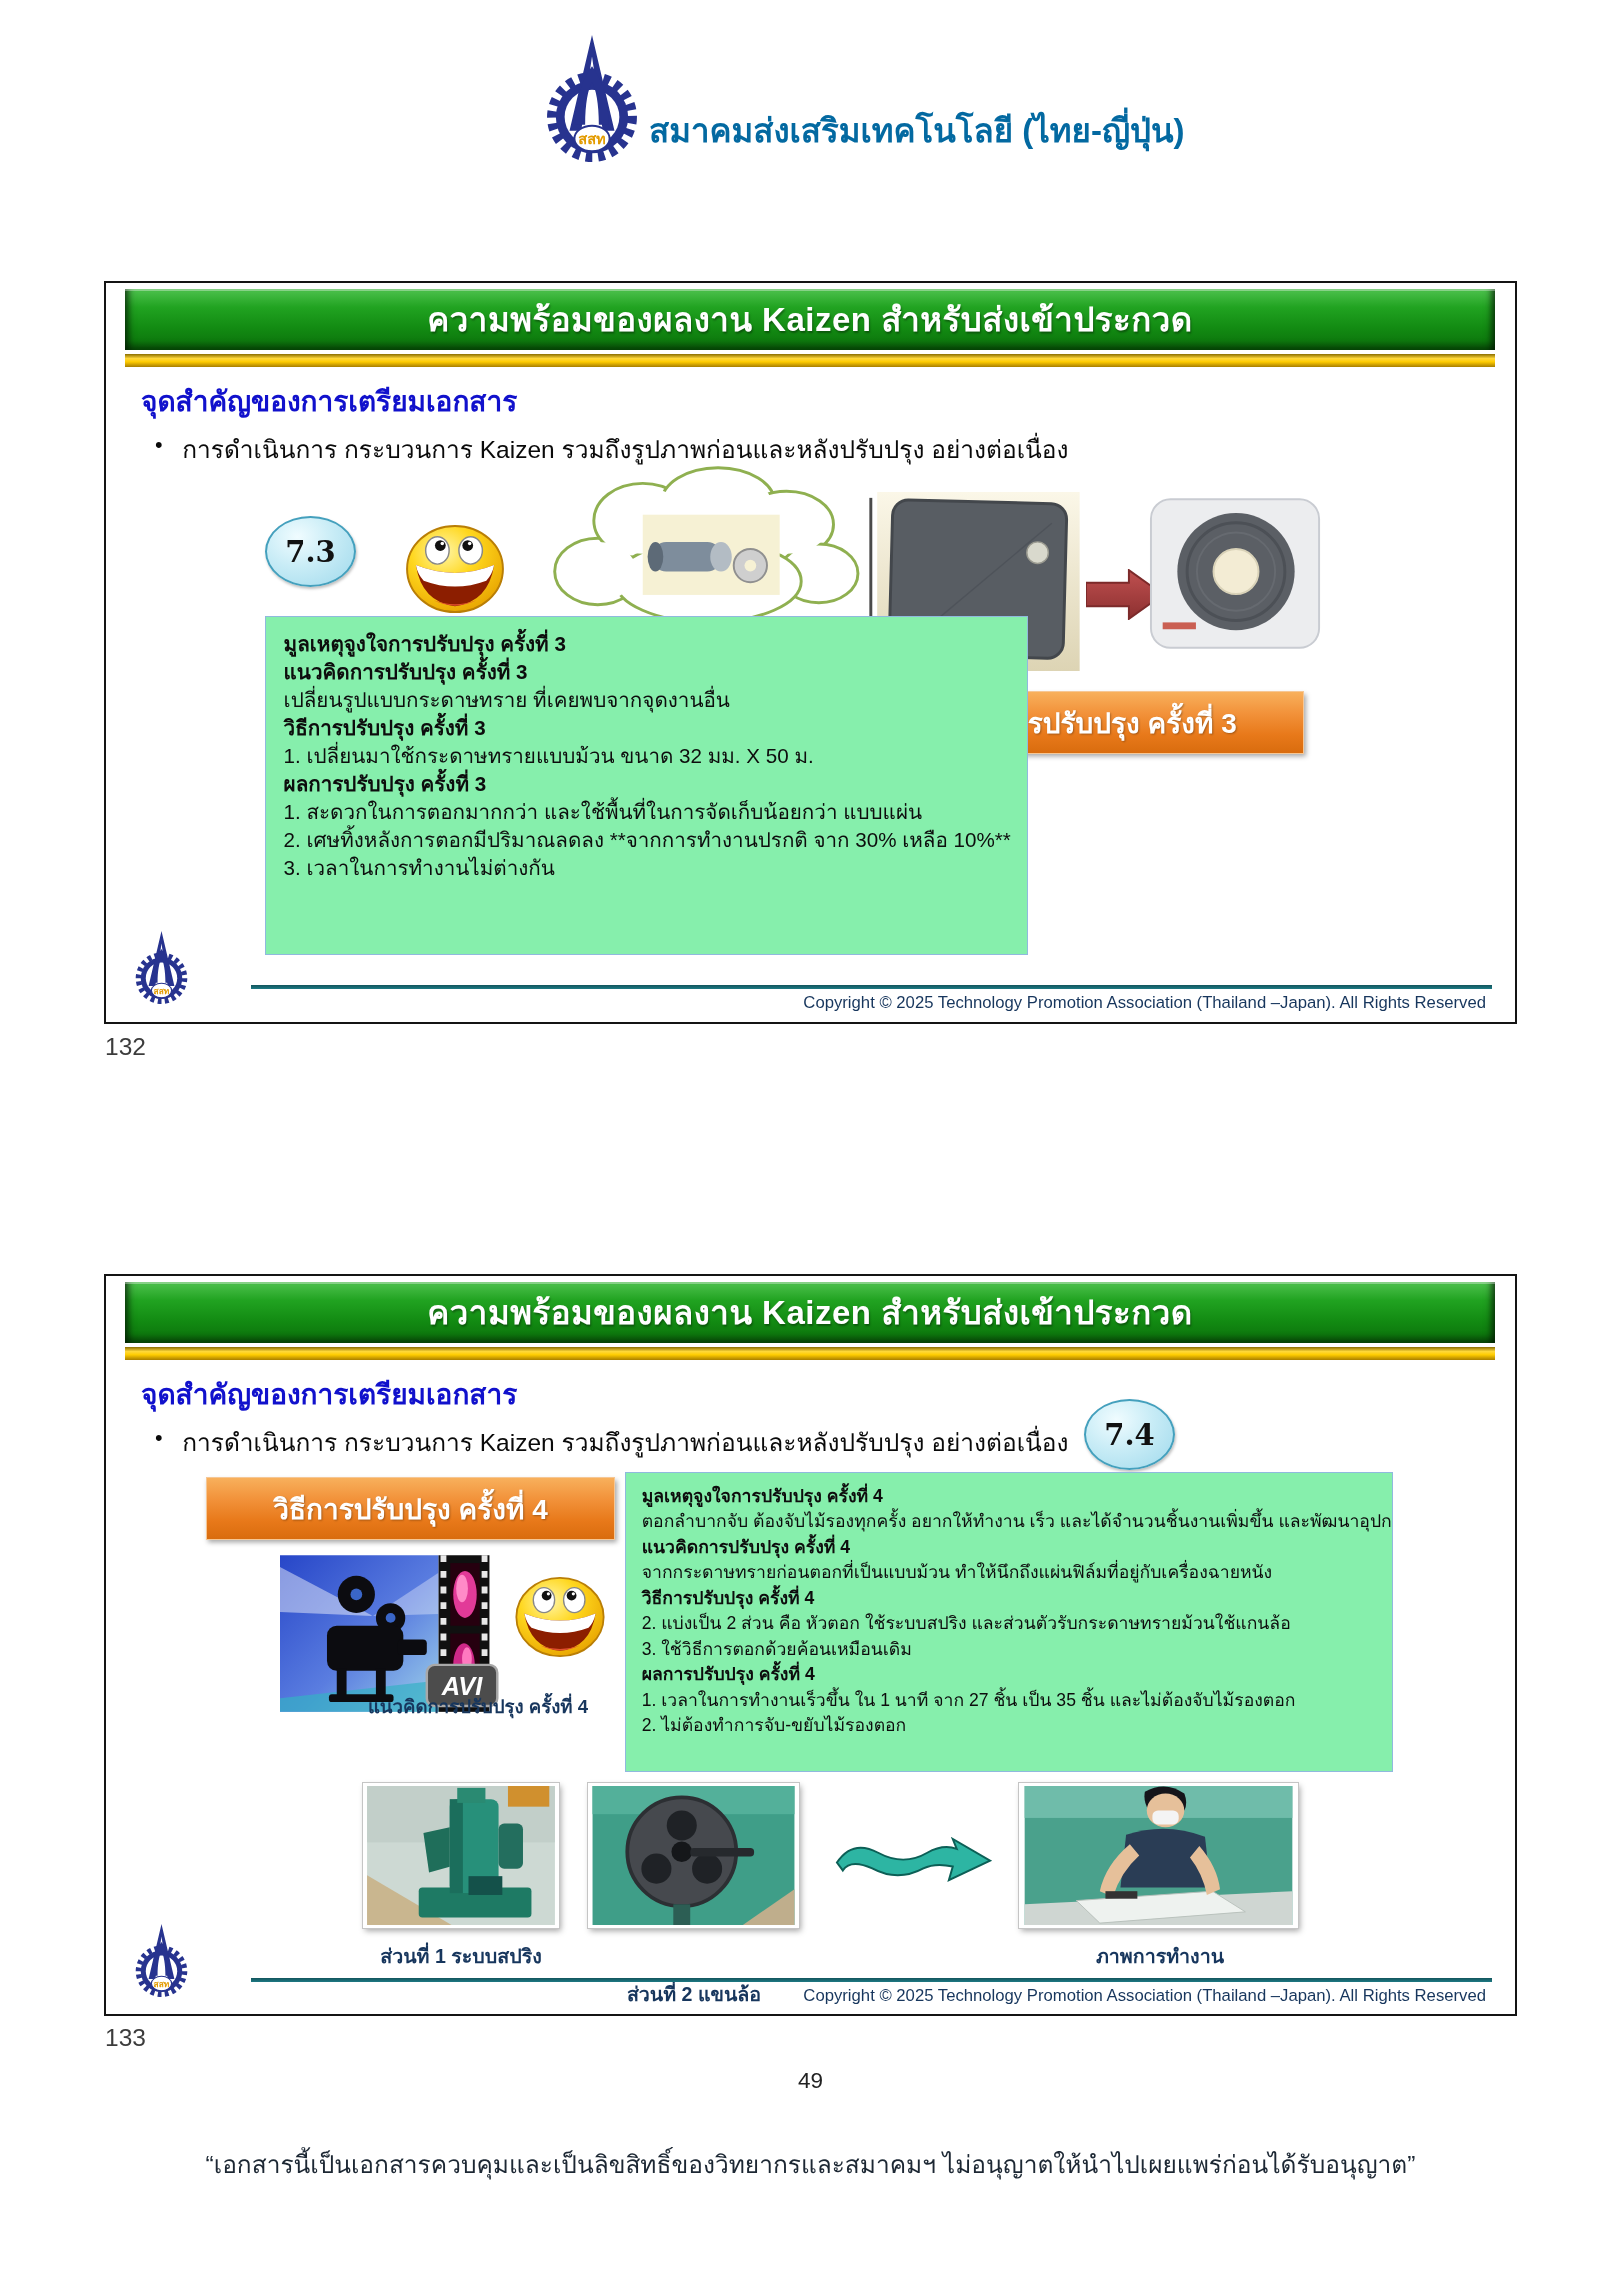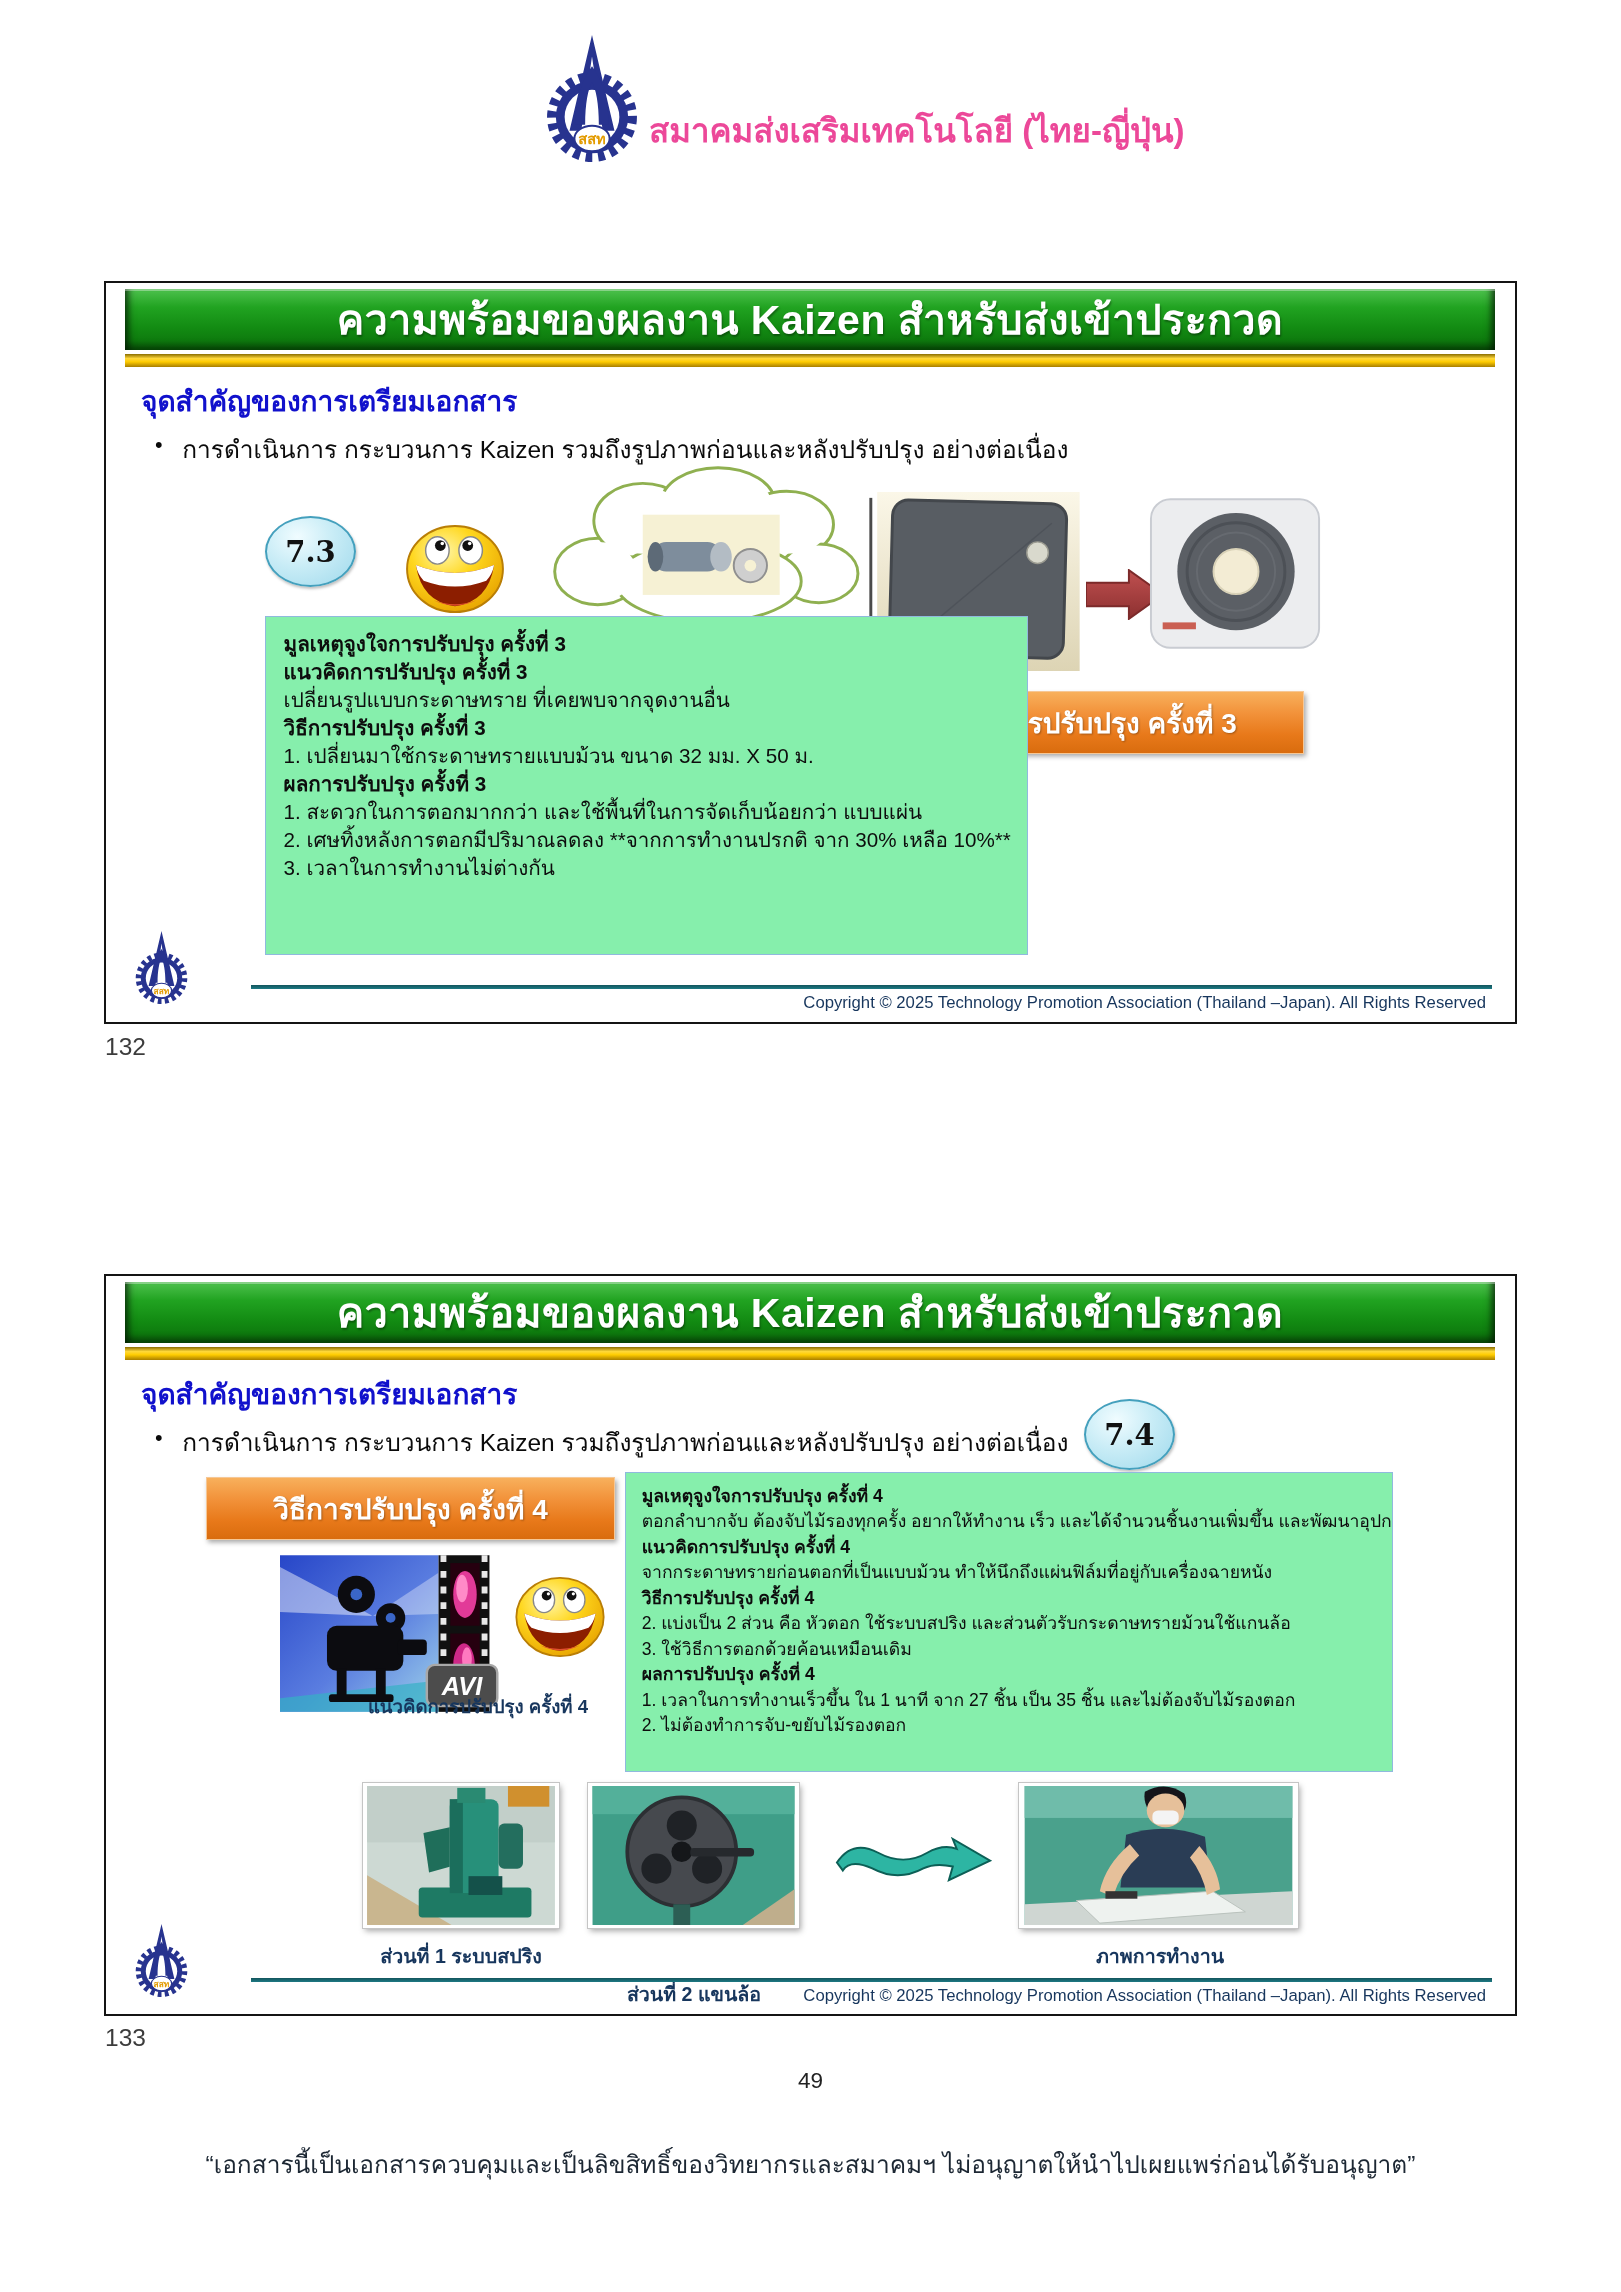--- a/index.html
+++ b/index.html
@@ -1,33 +1,33 @@
 <!DOCTYPE html>
 <html><head>
 <meta charset="utf-8">
 <style>
   * { margin:0; padding:0; box-sizing:border-box; }
   html,body { background:#ffffff; }
   body { width:1621px; height:2293px; position:relative; font-family:"Liberation Sans",sans-serif; }
 
   
   .main-logo { position:absolute; left:542px; top:33px; width:100px; height:129px; }
-  .org-title { position:absolute; left:649px; top:104px; font-size:33px; font-weight:bold; color:#ec4899; white-space:nowrap; }
+  .org-title { position:absolute; left:649px; top:104px; font-size:33px; font-weight:bold; color:#0369a1; white-space:nowrap; }
 
   
   .slide { position:absolute; left:104px; width:1413px; background:#fff; border:2.9px solid #141414; }
   #slide1 { top:281px; height:743px; }
   #slide2 { top:1274px; height:742px; }
 
   .titlebar { position:absolute; left:18.6px; right:19.6px; top:5.9px; height:61px;
     background:linear-gradient(180deg,#4ec24e 0%,#21a321 30%,#128a12 65%,#0b6e0b 100%);
     box-shadow:inset 0 2px 0 rgba(255,255,255,.35), inset 0 -4.9px 5.9px rgba(0,0,0,.4),
                inset 9.8px 0 7.8px -5.9px rgba(0,0,0,.55), inset -9.8px 0 7.8px -5.9px rgba(0,0,0,.55);
     display:flex; align-items:center; justify-content:center; }
-  .titlebar .t { color:#ffffff; font-size:41px; font-weight:bold; letter-spacing:0.5px;
+  .titlebar .t { color:#ffffff; font-size:33px; font-weight:bold; letter-spacing:0.5px;
     text-shadow:1px 2px 2px rgba(0,0,0,.35); white-space:nowrap; }
   .goldbar { position:absolute; left:18.6px; right:19.6px; top:71px; height:12.7px;
     background:linear-gradient(180deg,#8a6d00 0%,#ffd83a 35%,#ffcc00 60%,#a87e00 100%); }
 
   .sec-heading { position:absolute; left:35px; top:96px; font-size:28px; font-weight:bold; color:#1111cc; white-space:nowrap; }
   .bullet-row { position:absolute; left:49px; top:147px; font-size:24.5px; color:#0a0a0a; display:flex; gap:19.6px; white-space:nowrap; }
   .bullet-row .dot { font-size:21.6px; padding-top:2px; }
 
   .badge { position:absolute; width:91px; height:71px; border-radius:50%;
     background:radial-gradient(ellipse at 35% 28%, #f0fcff 0%, #c8ecf6 45%, #9fd9ec 100%);

